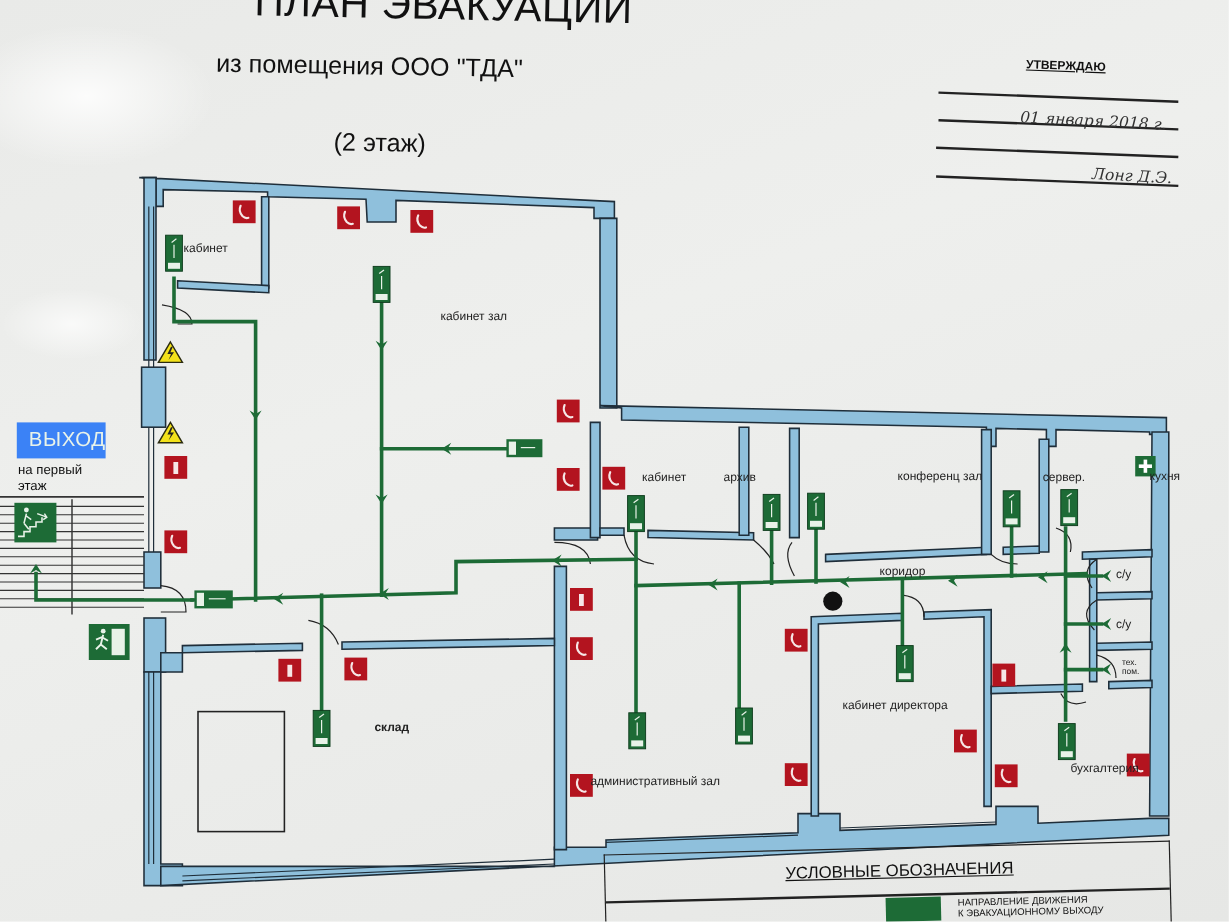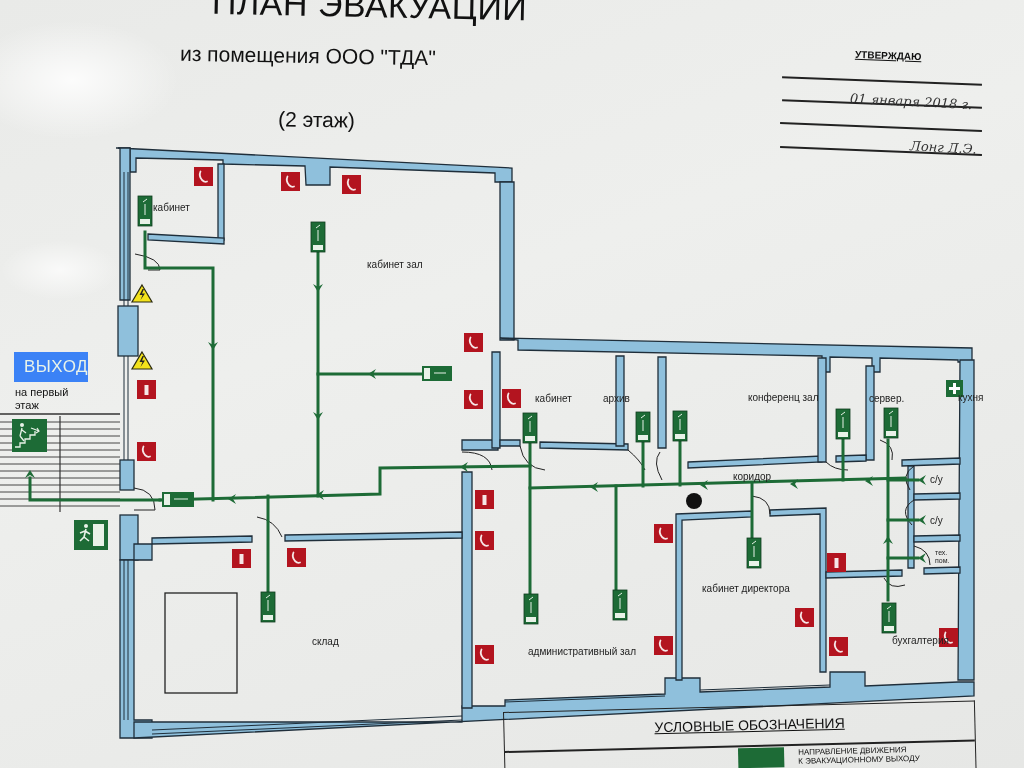--- a/index.html
+++ b/index.html
@@ -334,22 +334,22 @@
 <div class="label" style="left:832px;top:393px;margin-left:37px;">сервер.</div>
 <div class="label" style="left:910px;top:392px;margin-left:48px;">кухня</div>
 <div class="label" style="left:733px;top:471px;">коридор</div>
 <div class="label" style="left:930px;top:474px;">с/у</div>
 <div class="label" style="left:930px;top:515px;">с/у</div>
 <div class="label" style="left:935px;top:549px;font-size:7px;line-height:8px;">
   <div>тех.</div>
   <div>пом.</div>
 </div>
 <div class="label" style="left:702px;top:571px;margin-top:12px;">кабинет директора</div>
-<div class="label" style="left:528px;top:646px;text-align:right;">административный зал</div>
-<div class="label" style="left:312px;top:636px;">склад</div>
+<div class="label" style="left:492px;top:646px;text-align:right;">административный зал</div>
+<div class="label" style="left:312px;top:601px;font-weight:bold;">склад</div>
 <div class="label" style="left:867px;top:635px;margin-left:25px;">бухгалтерия</div>
 
 <div class="legend">
   <div class="legend-title">УСЛОВНЫЕ ОБОЗНАЧЕНИЯ</div>
   <div class="legend-line"></div>
   <div class="legend-icon"></div>
   <div class="legend-text">
     <div>НАПРАВЛЕНИЕ ДВИЖЕНИЯ</div>
     <div>К ЭВАКУАЦИОННОМУ ВЫХОДУ</div>
   </div>

